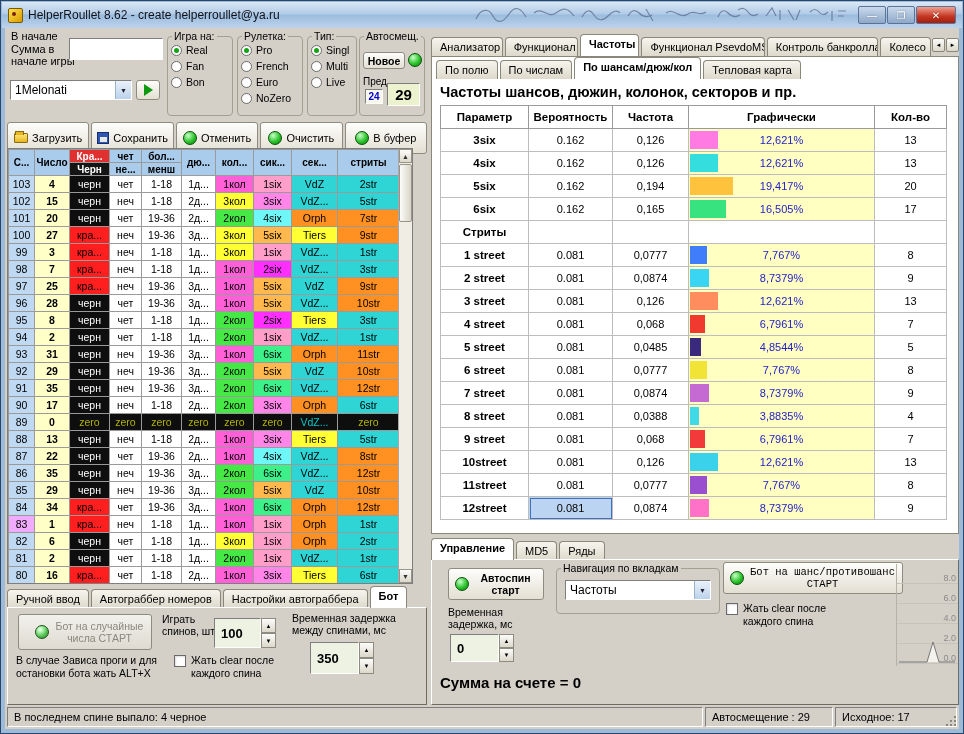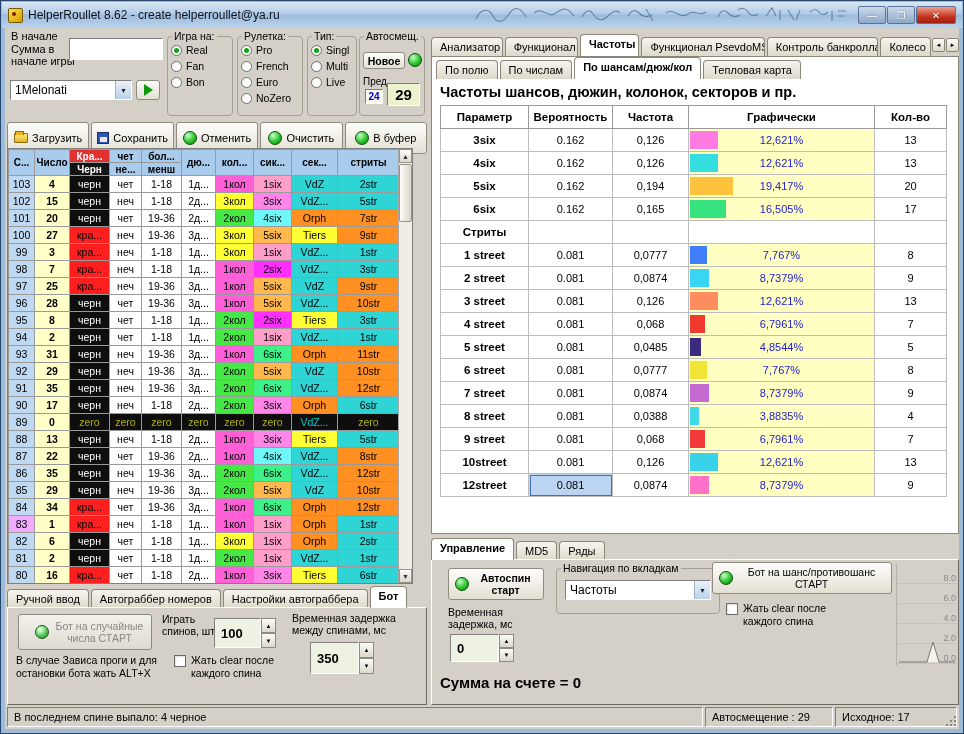--- a/index.html
+++ b/index.html
@@ -743,20 +743,27 @@
                 <td>7</td>
               </tr>
               <tr>
                 <td class="param">10street</td>
                 <td>0.081</td>
                 <td>0,126</td>
                 <td class="graph"><span class="gbar" style="width: 28px; background: rgb(58, 210, 234);"></span><span class="gpct">12,621%</span></td>
                 <td>13</td>
               </tr>
               <tr>
+                <td class="param">11street</td>
+                <td>0.081</td>
+                <td>0,0777</td>
+                <td class="graph"><span class="gbar" style="width: 17px; background: rgb(154, 79, 208);"></span><span class="gpct">7,767%</span></td>
+                <td>8</td>
+              </tr>
+              <tr>
                 <td class="param">12street</td>
                 <td class="sel-cell">0.081</td>
                 <td>0,0874</td>
                 <td class="graph"><span class="gbar" style="width: 19px; background: rgb(255, 114, 200);"></span><span class="gpct">8,7379%</span></td>
                 <td>9</td>
               </tr>
             </tbody>
         </table>
       </div>
 
@@ -780,21 +787,21 @@
             <div class="spin-b">▼</div>
           </div>
         </div>
         <fieldset class="gbox" style="left:124px;top:2px;width:164px;height:52px;">
           <legend>Навигация по вкладкам</legend>
           <div class="combo" style="left:8px;top:6px;width:146px;height:20px;">
             <span class="combo-text">Частоты</span>
             <span class="combo-arrow">▼</span>
           </div>
         </fieldset>
-        <button class="btn icon-btn" style="left:280px;top:2px;width:180px;height:32px;">
+        <button class="btn icon-btn" style="left:291px;top:2px;width:180px;height:32px;font-family:Liberation Mono, monospace;">
           <span class="orb"></span>
           <span class="bl">Бот на шанс/противошанс
 СТАРТ</span>
         </button>
         <label class="checkbox" style="left:294px;top:42px;width:130px;">
           <span class="cb"></span>
           <span class="cb-label ml">Жать clear после
 каждого спина</span>
         </label>
         <div id="mini-chart">

